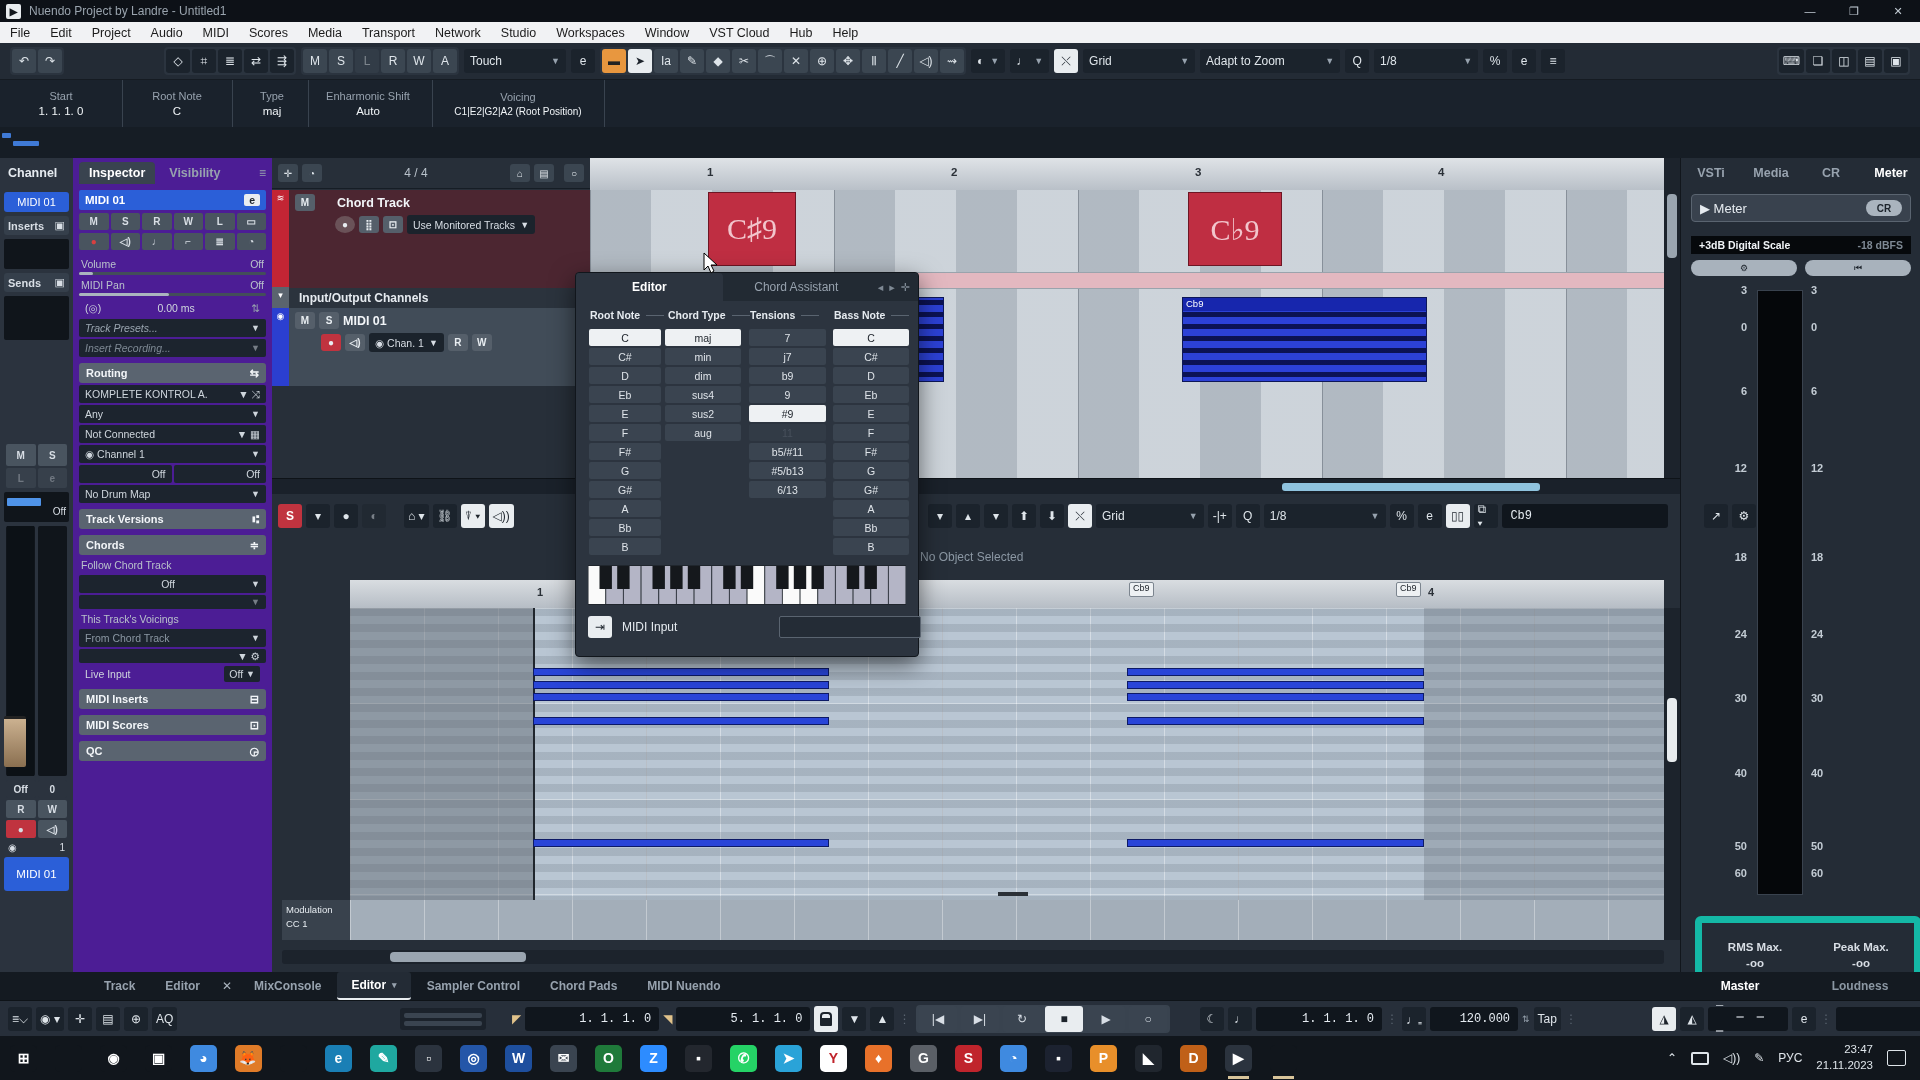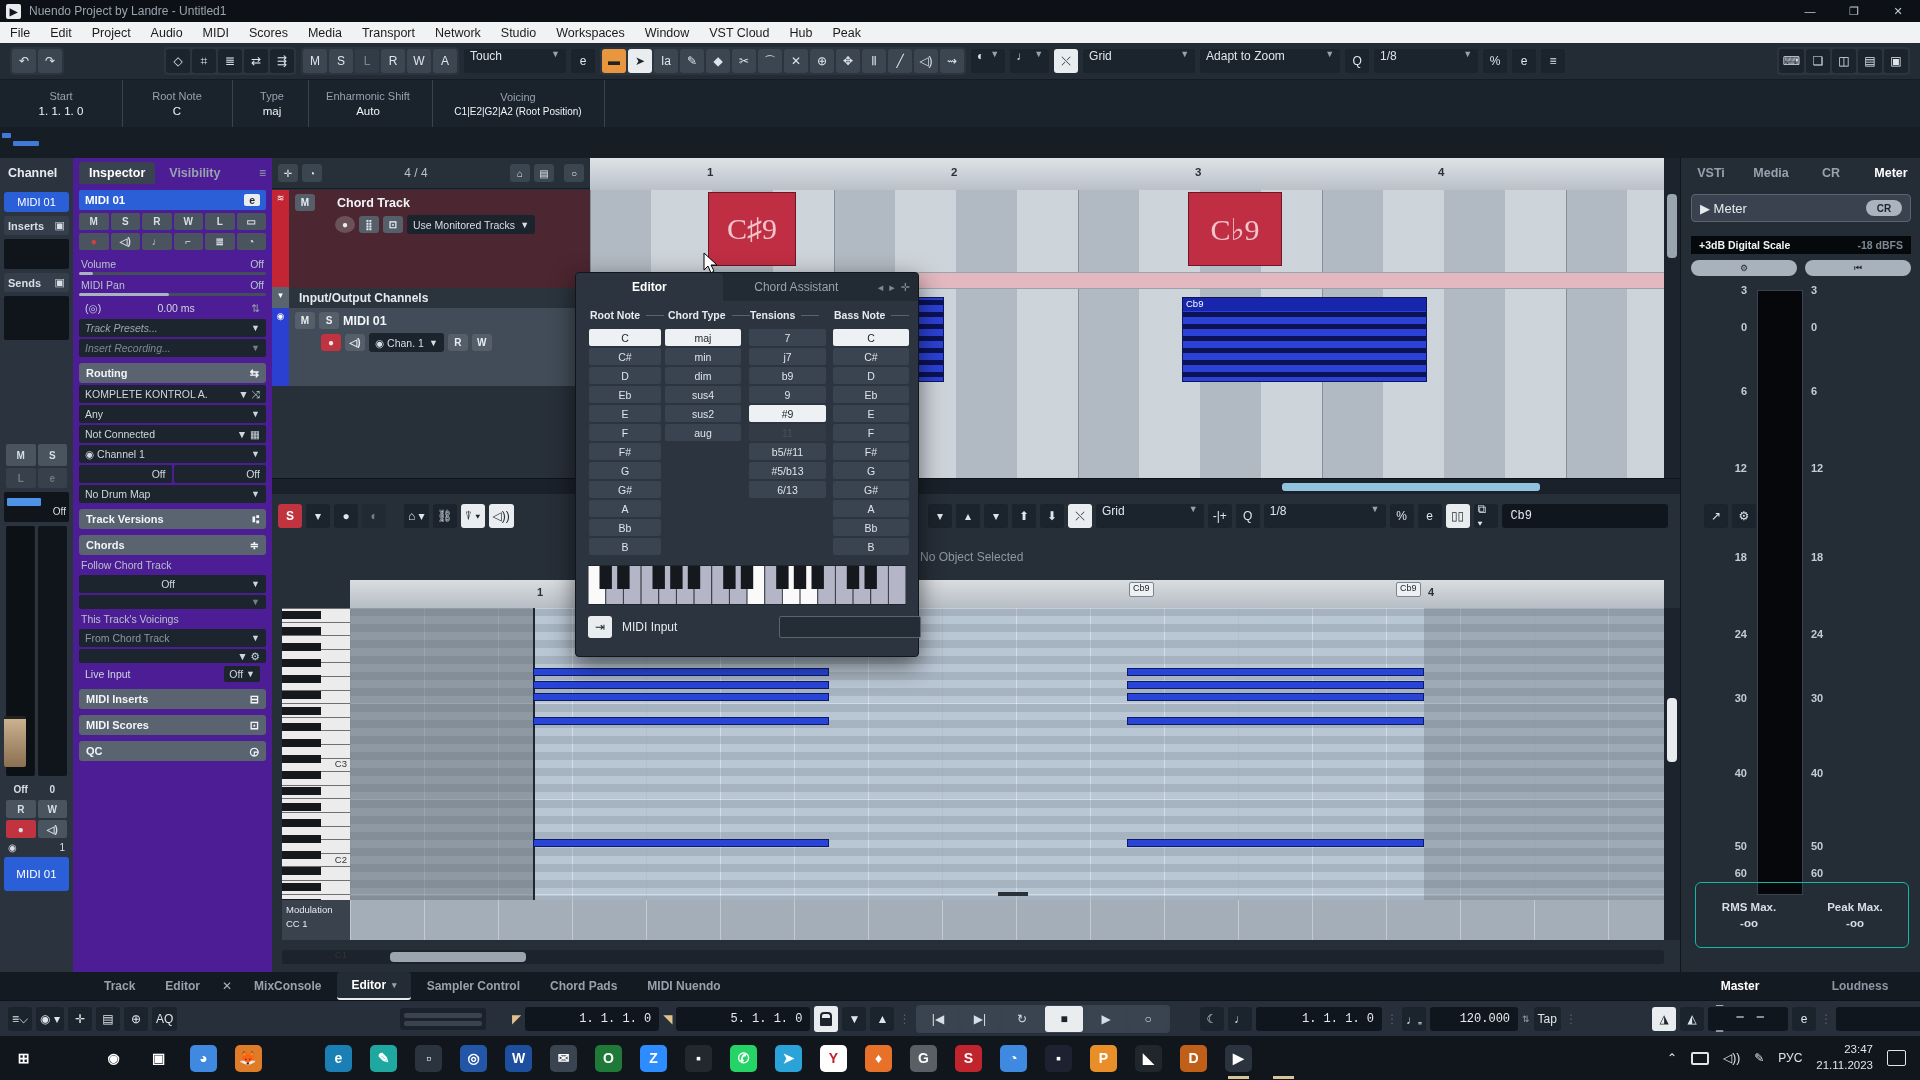--- a/index.html
+++ b/index.html
@@ -20,21 +20,21 @@
   .menubar .mi{padding:0 10px;height:21px;display:flex;align-items:center;}
   
   .toolbar{left:0;top:43px;width:1920px;height:37px;background:#232b35;border-bottom:1px solid #151b22;
            display:flex;align-items:center;gap:5px;padding-left:10px;box-sizing:border-box;}
   .tgrp{display:flex;gap:2px;background:#2b343f;border-radius:4px;padding:2px;}
   .btn{min-width:24px;height:24px;background:#3b4651;border-radius:3px;color:#dfe5ea;
        display:flex;align-items:center;justify-content:center;font-size:12px;padding:0 4px;box-sizing:border-box;}
   .btn.sel{background:#e9edf0;color:#1d242c;}
   .btn.orange{background:#e8973f;color:#222;}
   .btn.dark{background:#1b232c;}
-  .dd{display:flex;align-items:flex-start;gap:6px;background:#1b232c;border-radius:3px;height:24px;padding:0 6px;color:#dfe5ea;}
+  .dd{display:flex;align-items:center;gap:6px;background:#1b232c;border-radius:3px;height:24px;padding:0 6px;color:#dfe5ea;}
   .dd .arr{font-size:9px;color:#97a2ae;}
   .lbl-dd{min-width:90px;justify-content:space-between;}
   
   .infoline{left:0;top:80px;width:1920px;height:47px;background:#1a222c;border-bottom:1px solid #10161d;}
   .if-cell{position:absolute;top:0;height:47px;border-right:1px solid #39434f;
            display:flex;flex-direction:column;align-items:center;justify-content:center;gap:3px;}
   .if-label{color:#97a2ae;font-size:11px;}
   .if-value{color:#f0f4f7;font-size:11.5px;}
   .ovstrip{left:0;top:127px;width:1920px;height:31px;background:#161d25;border-bottom:1px solid #0d1117;}
   .ovdash{position:absolute;height:5px;background:#3f7ad6;border-radius:1px;}
@@ -149,21 +149,21 @@
          display:flex;align-items:center;justify-content:center;}
   .scalebar{margin:14px 10px 0 10px;height:18px;background:#06090c;display:flex;align-items:center;justify-content:space-between;
             padding:0 8px;font-size:10.5px;}
   .mbtns{margin:6px 10px;display:flex;gap:8px;}
   .mbtn{flex:1;height:16px;background:#a8b2bc;border-radius:8px;color:#1d242c;display:flex;align-items:center;justify-content:center;font-size:9px;}
   .meterwrap{position:absolute;left:0;top:132px;width:240px;height:603px;}
   .meterblack{position:absolute;left:76px;top:0;width:44px;height:603px;background:#05070a;border:1px solid #39424e;}
   .tickL,.tickR{position:absolute;font-size:11px;font-weight:bold;color:#c3ccd4;}
   .tickL{left:36px;width:30px;text-align:right;}
   .tickR{left:130px;width:30px;text-align:left;}
-  .rmsbox{position:absolute;left:14px;top:724px;width:212px;height:64px;border:1px solid #14b8a6;border-radius:6px;
+  .rmsbox{position:absolute;left:14px;top:758px;width:212px;height:64px;border:7px solid #14b8a6;border-radius:6px;
           display:grid;grid-template-columns:1fr 1fr;align-content:center;justify-items:center;row-gap:4px;font-size:11.5px;font-weight:bold;}
   
   .bottomtabs{left:0;top:972px;width:1680px;height:28px;background:#141a21;display:flex;align-items:center;gap:2px;padding-left:90px;box-sizing:border-box;}
   .btab{padding:4px 14px;color:#97a2ae;font-size:12px;font-weight:bold;height:28px;box-sizing:border-box;display:flex;align-items:center;gap:6px;}
   .btab.active{color:#fff;background:#232b35;border-bottom:2px solid #e9edf0;}
   .btab.close{color:#aab4be;padding:4px 6px;font-weight:normal;}
   .btab.dd:after{content:"▾";font-size:9px;color:#97a2ae;}
   .rz-bottomtabs{position:absolute;left:1680px;top:972px;width:240px;height:28px;background:#141a21;display:flex;align-items:center;}
   .rz-bt{flex:1;text-align:center;font-weight:bold;font-size:12px;color:#8b97a3;}
   .rz-bt.active{color:#fff;}
@@ -214,21 +214,21 @@
       <span class="mi">MIDI</span>
       <span class="mi">Scores</span>
       <span class="mi">Media</span>
       <span class="mi">Transport</span>
       <span class="mi">Network</span>
       <span class="mi">Studio</span>
       <span class="mi">Workspaces</span>
       <span class="mi">Window</span>
       <span class="mi">VST Cloud</span>
       <span class="mi">Hub</span>
-      <span class="mi">Peak</span>
+      <span class="mi">Help</span>
     </div>
 
   <div class="abs toolbar">
     <span class="tgrp">
         <span class="btn">↶</span>
         <span class="btn">↷</span>
       </span>
     <span style="width:90px"></span>
     <span class="tgrp">
         <span class="btn dark">◇</span>
@@ -686,26 +686,20 @@
           <span class="btn dark">⚙</span>
         </span>
       </div>
       <div class="status">No Object Selected</div>
       <div class="eruler">
         <span class="bar" style="left:187px">1</span>
         <span class="chordflag" style="left:779px">Cb9</span>
         <span class="chordflag" style="left:1046px">Cb9</span>
         <span class="bar" style="left:1078px">4</span>
       </div>
-      <div class="keys">
-
-      <span class="keylab" style="top: 150px;">C3</span>
-          <span class="keylab" style="top: 246px;">C2</span>
-          <span class="keylab" style="top: 341px;">C1</span>
-        </div>
       <div class="egrid">
         <span class="shade" style="left:0;width:183px"></span>
         <span class="shade" style="left:1074px;width:240px;background:rgba(90,98,106,0.28)"></span>
         <span class="cursor" style="left:183px"></span>
         <span class="note" style="left:183px;width:296px;top:60px"></span>
         <span class="note" style="left:183px;width:296px;top:73px"></span>
         <span class="note" style="left:183px;width:296px;top:85px"></span>
         <span class="note" style="left:183px;width:296px;top:109px"></span>
         <span class="note" style="left:183px;width:296px;top:231px"></span>
         <span class="note" style="left:777px;width:297px;top:60px"></span>

